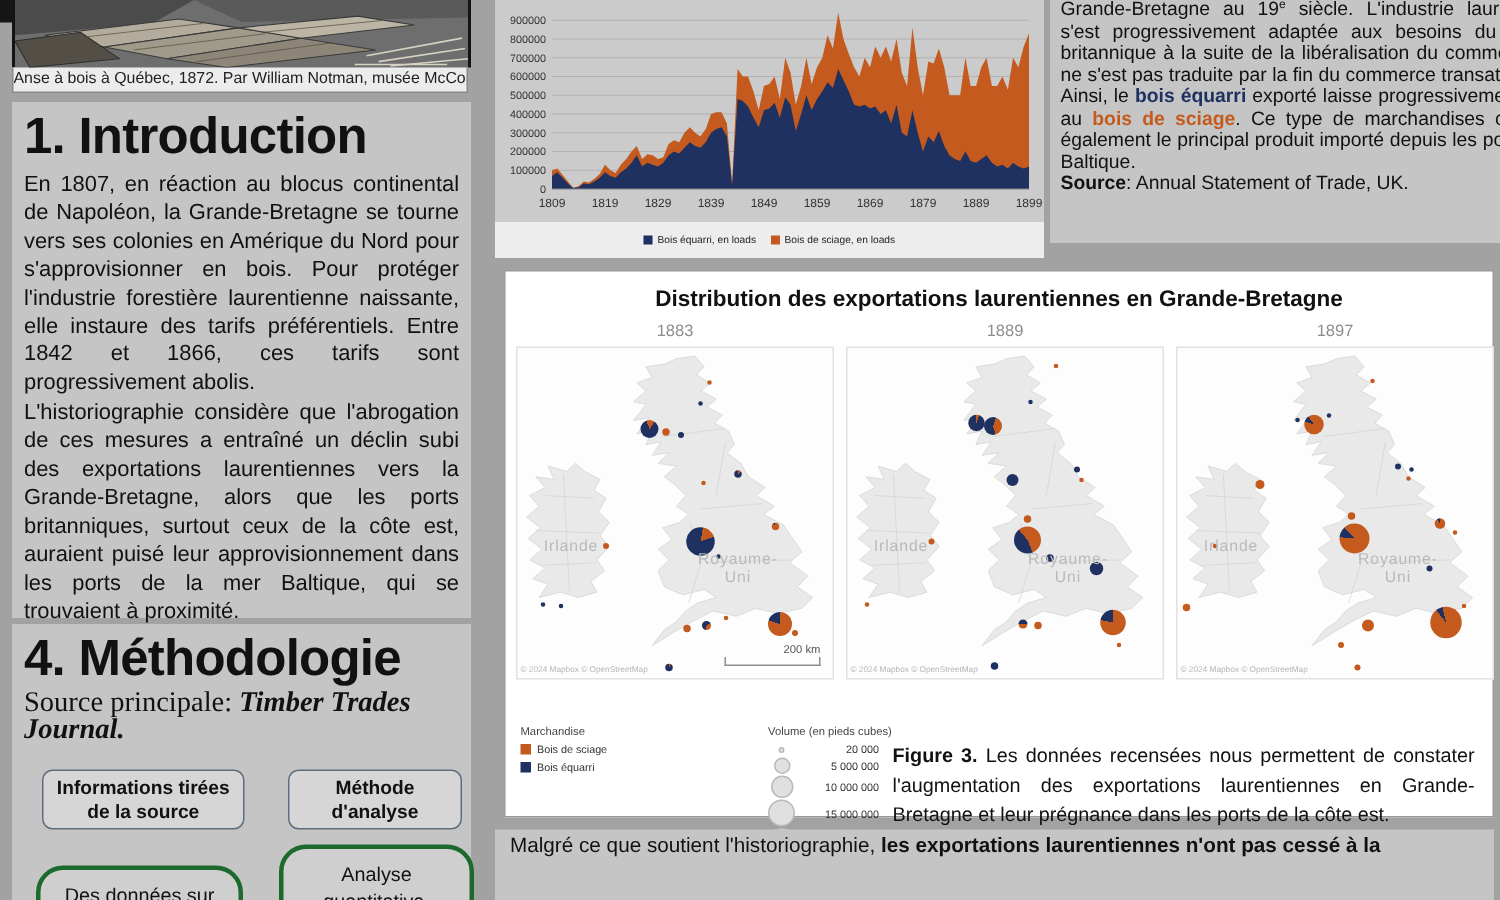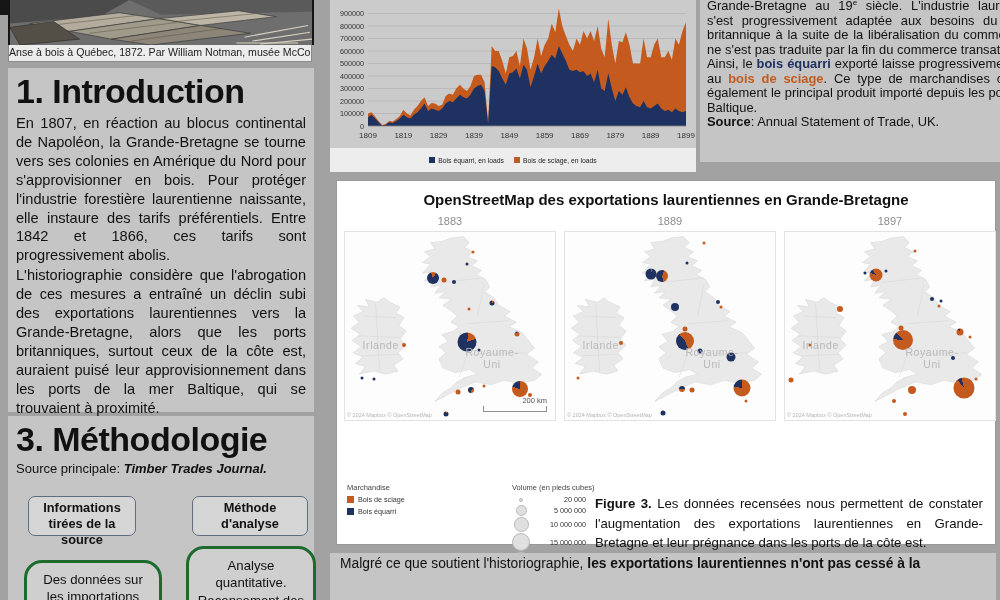--- a/index.html
+++ b/index.html
@@ -11,21 +11,21 @@
   .photo-wrap{left:8px;top:0;width:306px;height:62px;}
   .photo-img{width:302px;height:45px;display:block;border-left:2px solid #141414;border-right:2px solid #141414;}
   .photo-caption{width:302px;height:16px;background:#ececec;border:1px solid #8a8a8a;border-top:none;
        font-size:10.6px;line-height:15px;color:#222;text-align:center;white-space:nowrap;overflow:hidden;}
   .intro-panel{left:8px;top:68px;width:306px;height:344px;background:#c5c5c5;padding:2px 8px;box-sizing:border-box;}
   .sec-heading{font-size:34px;font-weight:bold;letter-spacing:-0.5px;margin:2px 0 3px 0;}
   .body-txt{font-size:14.6px;line-height:18.9px;text-align:justify;margin:0 0 1px 0;}
   .body-txt.bold{font-weight:bold;}
   .methodo-panel{left:8px;top:416px;width:306px;height:200px;background:#c5c5c5;padding:2px 8px;box-sizing:border-box;}
   .methodo-panel .sec-heading{margin-bottom:1px;}
-  .src-line{font-size:13px;line-height:17.5px;margin:0;}
+  .src-line{font-size:19px;line-height:17.5px;margin:0;font-family:Liberation Serif, serif;}
   .boxes-row{position:relative;height:0;}
   .gray-box{position:absolute;background:#d6d6d6;border:1.5px solid #5e6e7e;border-radius:7px;
        font-size:12.8px;font-weight:bold;text-align:center;line-height:16px;padding:3px 4px;box-sizing:border-box;}
   .green-box{position:absolute;background:#cfcfcf;border:3px solid #1d6a2d;border-radius:18px;
        font-size:13.2px;text-align:center;line-height:17.5px;padding:8px 6px;box-sizing:border-box;}
   
   .chart-panel{left:330px;top:0;width:366px;height:172px;background:#cbcbcb;}
   .chart-legend-strip{position:absolute;left:0;top:148px;width:100%;height:24px;background:#ededed;
        display:flex;align-items:center;justify-content:center;gap:10px;}
   .cleg-item{font-size:6.8px;color:#222;display:inline-flex;align-items:center;gap:3px;}
@@ -33,21 +33,21 @@
   
   .right-panel{left:700px;top:0;width:356px;height:162px;background:#c5c5c5;padding:0 7px;box-sizing:border-box;overflow:hidden;}
   .right-txt{font-size:12.9px;line-height:14.5px;text-align:justify;margin-top:-4px;}
   .navy-b{font-weight:bold;}
   .orange-b{font-weight:bold;}
   sup{font-size:8px;}
   
   .maps-panel{left:336px;top:180px;width:660px;height:365px;background:#ffffff;border:1px solid #9a9a9a;box-sizing:border-box;}
   .maps-title{font-size:15px;font-weight:bold;text-align:center;margin-top:10px;}
   .map-year{position:absolute;top:34px;font-size:11px;color:#8d8d8d;text-align:center;width:212px;}
-  .map-box{position:absolute;top:50px;width:212px;height:190px;background:#fdfdfd;border:1px solid #e2e2e2;box-sizing:border-box;overflow:hidden;}
+  .map-box{position:absolute;top:50px;width:212px;height:222px;background:#fdfdfd;border:1px solid #e2e2e2;box-sizing:border-box;overflow:hidden;}
   .map-box svg.land{position:absolute;left:0;top:0;width:100%;height:100%;}
   .map-circles{position:absolute;left:0;top:0;width:100%;height:100%;}
   .pie{position:absolute;border-radius:50%;transform:translate(-50%,-50%);}
   .region-label{position:absolute;color:#b9b9b9;font-size:10.5px;letter-spacing:0.6px;text-align:center;transform:translate(-50%,-50%);}
   .map-attrib{position:absolute;left:2px;bottom:2px;font-size:5.5px;color:#b5b5b5;white-space:nowrap;}
   .scale-bar{position:absolute;right:8px;bottom:8px;width:62px;border-bottom:1px solid #8d8d8d;
        border-left:1px solid #8d8d8d;border-right:1px solid #8d8d8d;height:5px;}
   .scale-label{position:absolute;right:8px;bottom:15px;font-size:7.5px;color:#555;}
   
   .legend-block{position:absolute;left:10px;top:302px;width:250px;}
@@ -98,24 +98,24 @@
 </div>
 
 <section class="abs intro-panel">
   <h1 class="sec-heading">1. Introduction</h1>
   <p class="body-txt">En 1807, en réaction au blocus continental de Napoléon, la Grande-Bretagne se tourne vers ses colonies en Amérique du Nord pour s'approvisionner en bois. Pour protéger l'industrie forestière laurentienne naissante, elle instaure des tarifs préférentiels. Entre 1842 et 1866, ces tarifs sont progressivement abolis.</p>
   <p class="body-txt">L'historiographie considère que l'abrogation de ces mesures a entraîné un déclin subi des exportations laurentiennes vers la Grande-Bretagne, alors que les ports britanniques, surtout ceux de la côte est, auraient puisé leur approvisionnement dans les ports de la mer Baltique, qui se trouvaient à proximité.</p>
   <p class="body-txt bold">Ce projet vise à démontrer la résilience des exportations laurentiennes et leur distribution sur le marché britannique.</p>
 </section>
 
 <section class="abs methodo-panel">
-  <h1 class="sec-heading">3. Méthodologie</h1>
+  <h1 class="sec-heading">4. Méthodologie</h1>
   <p class="src-line"><span>Source principale: </span><b><i>Timber Trades Journal.</i></b></p>
   <div class="boxes-row">
-    <div class="gray-box" style="left:12px;top:18px;width:108px;height:40px;">Informations tirées de la source</div>
+    <div class="gray-box" style="left:12px;top:18px;width:135px;height:40px;">Informations tirées de la source</div>
     <div class="gray-box" style="left:176px;top:18px;width:116px;height:40px;">Méthode d'analyse</div>
     <div class="green-box" style="left:8px;top:82px;width:138px;height:90px;">Des données sur les importations quotidiennes de</div>
     <div class="green-box" style="left:170px;top:68px;width:130px;height:104px;">Analyse quantitative. Recensement des données et</div>
   </div>
 </section>
 
 <div class="abs chart-panel">
   <svg id="chart-svg" width="366" height="148" viewBox="0 0 366 148">
       <line x1="38" x2="356" y1="126" y2="126" stroke="#b2b2b2" stroke-width="0.7"></line>
       <text x="34" y="128.5" text-anchor="end" font-size="7.2" fill="#333">0</text>
@@ -158,21 +158,21 @@
 </div>
 
 <section class="abs right-panel">
   <p class="right-txt">
     <span>Grande-Bretagne au 19</span><sup>e</sup><span> siècle. L'industrie laurentienne s'est progressivement adaptée aux besoins du marché britannique à la suite de la libéralisation du commerce, qui ne s'est pas traduite par la fin du commerce transatlantique. Ainsi, le </span><span class="navy-b" style="color:#1f3160">bois équarri</span><span> exporté laisse progressivement place au </span><span class="orange-b" style="color:#c45a1d">bois de sciage</span><span>. Ce type de marchandises compose également le principal produit importé depuis les ports de la Baltique.</span><br>
     <b>Source</b><span>: Annual Statement of Trade, UK.</span>
   </p>
 </section>
 
 <section class="abs maps-panel">
-  <div class="maps-title">OpenStreetMap des exportations laurentiennes en Grande-Bretagne</div>
+  <div class="maps-title">Distribution des exportations laurentiennes en Grande-Bretagne</div>
 
   <div class="map-year" style="left:7px;">1883</div>
   <div class="map-year" style="left:227px;">1889</div>
   <div class="map-year" style="left:447px;">1897</div>
 
   <div class="map-box" style="left:7px;">
       <svg class="land" viewBox="0 0 206 246" preserveAspectRatio="none">
         <path d="M116,6 L122,14 L117,20 L126,26 L120,32 L130,38 L124,44 L134,50 L129,56 L138,62 L142,72 L137,78 L146,86 L151,96 L162,104 L156,110 L168,118 L161,124 L174,132 L180,142 L186,152 L178,160 L190,170 L183,178 L193,186 L186,194 L170,198 L156,194 L143,200 L128,196 L114,204 L102,212 L88,222 L96,210 L104,204 L110,196 L118,190 L130,186 L122,180 L108,184 L96,178 L92,166 L99,158 L92,150 L101,143 L95,134 L106,130 L112,124 L104,118 L110,110 L103,102 L96,96 L104,88 L92,86 L99,78 L88,80 L94,70 L84,72 L88,62 L78,64 L86,52 L76,54 L84,42 L76,40 L84,32 L78,26 L88,22 L84,14 L96,12 L104,8 Z" fill="#e9e9e9" stroke="#d6d6d6" stroke-width="0.6"></path>
         <path d="M44,92 L54,98 L50,106 L58,112 L53,122 L60,130 L54,140 L60,148 L52,158 L57,166 L48,174 L52,182 L40,186 L28,182 L14,186 L20,176 L10,172 L18,164 L8,158 L16,150 L7,142 L15,134 L6,126 L14,118 L8,110 L18,104 L12,96 L24,98 L20,88 L32,92 L38,86 Z" fill="#e9e9e9" stroke="#d6d6d6" stroke-width="0.6"></path>
         <g stroke="#d2d2d2" stroke-width="0.5" fill="none">

